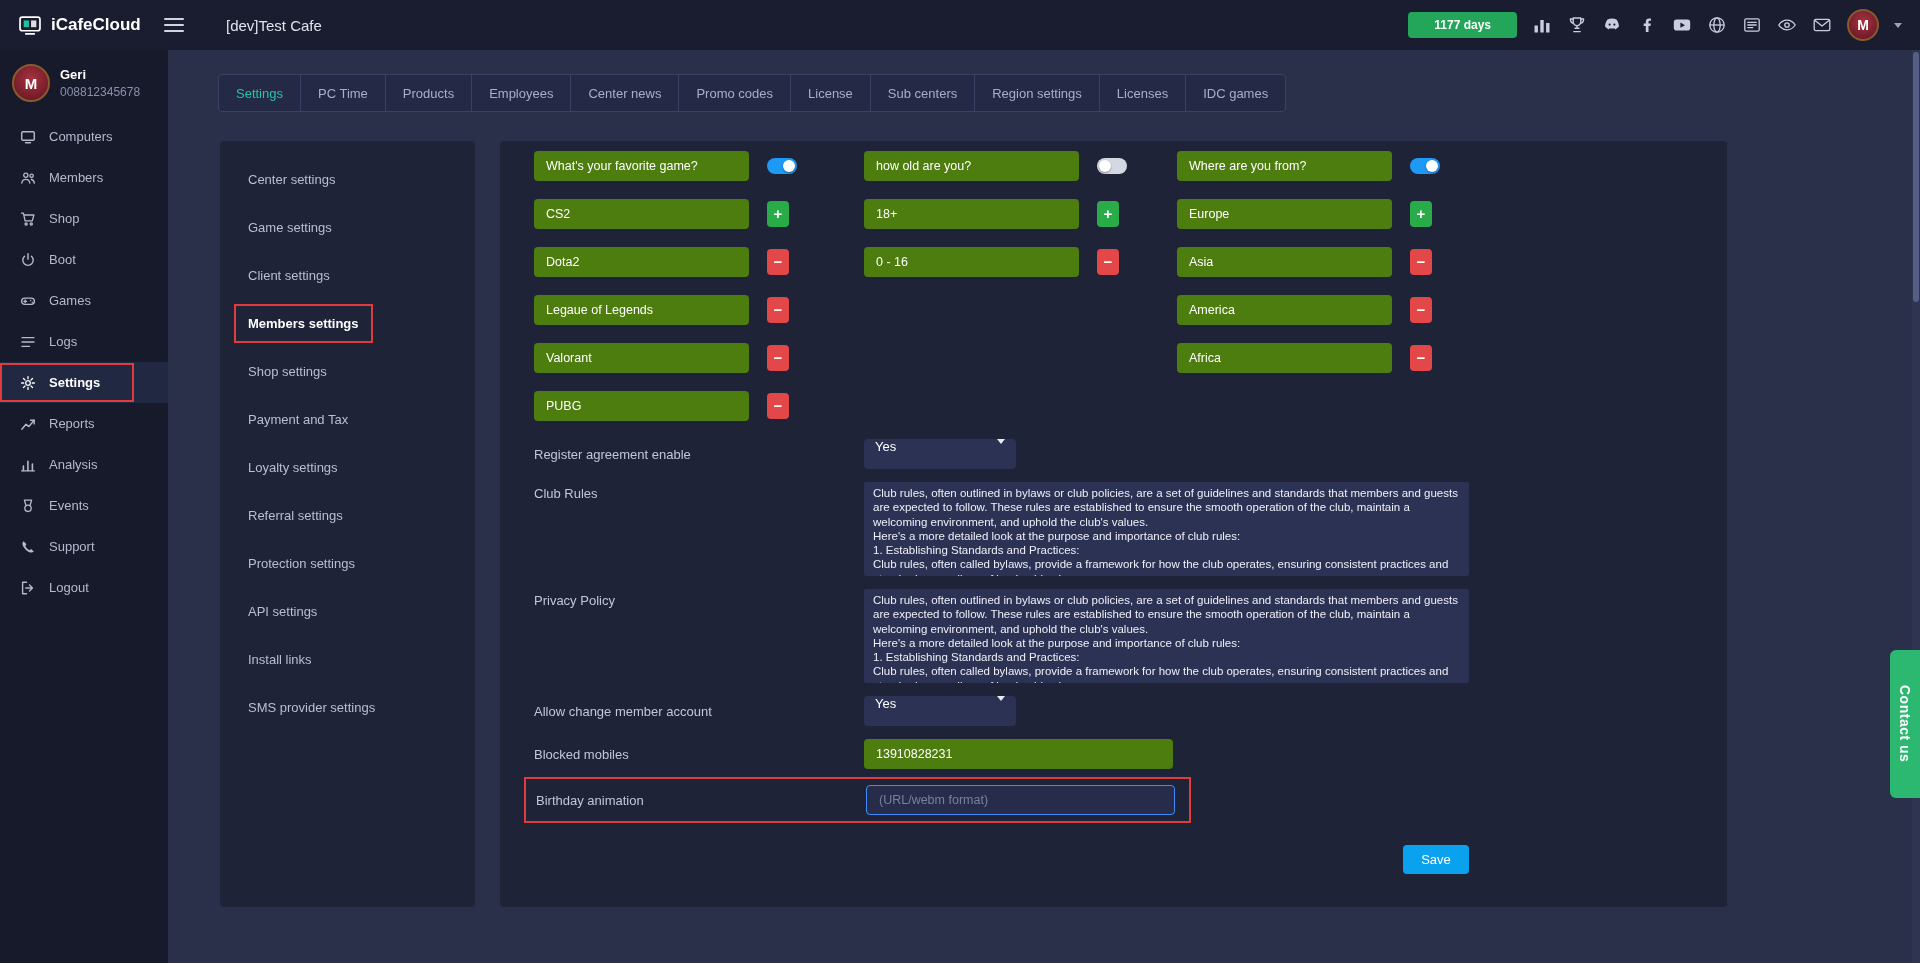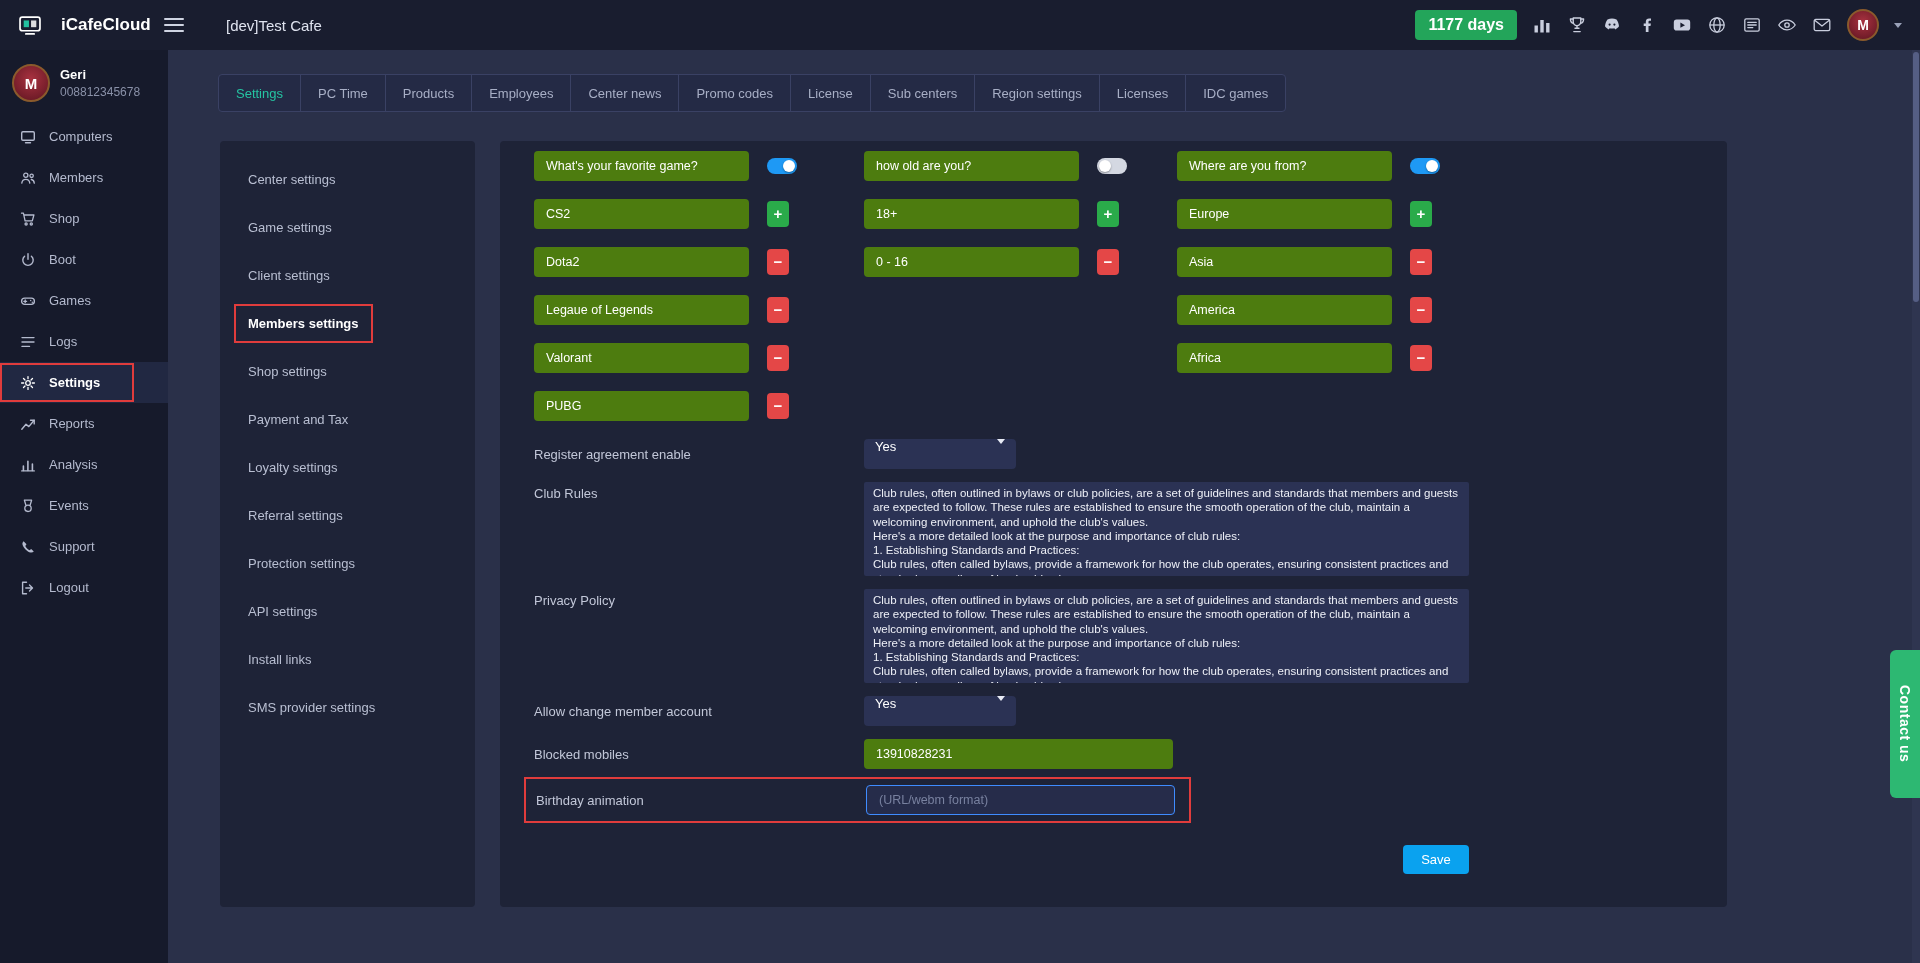--- a/index.html
+++ b/index.html
@@ -1,26 +1,26 @@
 <!DOCTYPE html>
 <html><head>
 <meta charset="utf-8">
 <style>
   *{margin:0;padding:0;box-sizing:border-box}
   html,body{width:1920px;height:963px;overflow:hidden;background:#2a3049;font-family:"Liberation Sans",sans-serif}
 
   
   .topbar{position:fixed;top:0;left:0;right:0;height:50px;background:#191d2f;display:flex;align-items:center;padding:0 18px;z-index:30}
-  .brand{display:flex;align-items:center;gap:19px;color:#fff;font-size:17px;font-weight:bold;width:132px}
+  .brand{display:flex;align-items:center;gap:9px;color:#fff;font-size:17px;font-weight:bold;width:132px}
   .brand-logo{width:24px;height:21px;flex-shrink:0}
   .hamburger{width:20px;display:flex;flex-direction:column;gap:4px;margin-left:14px;cursor:pointer}
   .hamburger i{display:block;height:2px;background:#cfd4e2;border-radius:1px}
   .page-title{margin-left:42px;color:#dfe3ef;font-size:15px}
   .topbar-right{margin-left:auto;display:flex;align-items:center;gap:15px}
-  .days-badge{background:#23a55a;color:#fff;font-size:16px;font-weight:bold;padding:6px 13px;border-radius:4px;cursor:pointer}
+  .days-badge{background:#23a55a;color:#fff;font-size:12px;font-weight:bold;padding:6px 26px;border-radius:4px;cursor:pointer}
   .hicon{width:20px;height:20px;color:#c9cede;cursor:pointer;flex-shrink:0}
   .avatar{width:32px;height:32px;border-radius:50%;background:radial-gradient(circle at 50% 38%,#a83240,#5e1420);border:2px solid #8a5a2c;color:#fff;font-weight:bold;font-size:14px;display:flex;align-items:center;justify-content:center;cursor:pointer}
   .caret{width:0;height:0;border-left:4px solid transparent;border-right:4px solid transparent;border-top:5px solid #9aa1b8;display:inline-block}
 
   
   .sidebar{position:fixed;top:50px;left:0;bottom:0;width:168px;background:#161a2b;z-index:20}
   .user-block{display:flex;align-items:center;gap:10px;padding:14px 14px 14px 12px}
   .user-avatar{width:38px;height:38px;border-radius:50%;background:radial-gradient(circle at 50% 38%,#a83240,#5e1420);border:2px solid #8a5a2c;color:#fff;font-weight:bold;font-size:15px;display:flex;align-items:center;justify-content:center;flex-shrink:0}
   .user-name{color:#fff;font-size:13px;font-weight:bold}
   .user-phone{color:#8a91a8;font-size:12px;margin-top:3px}

